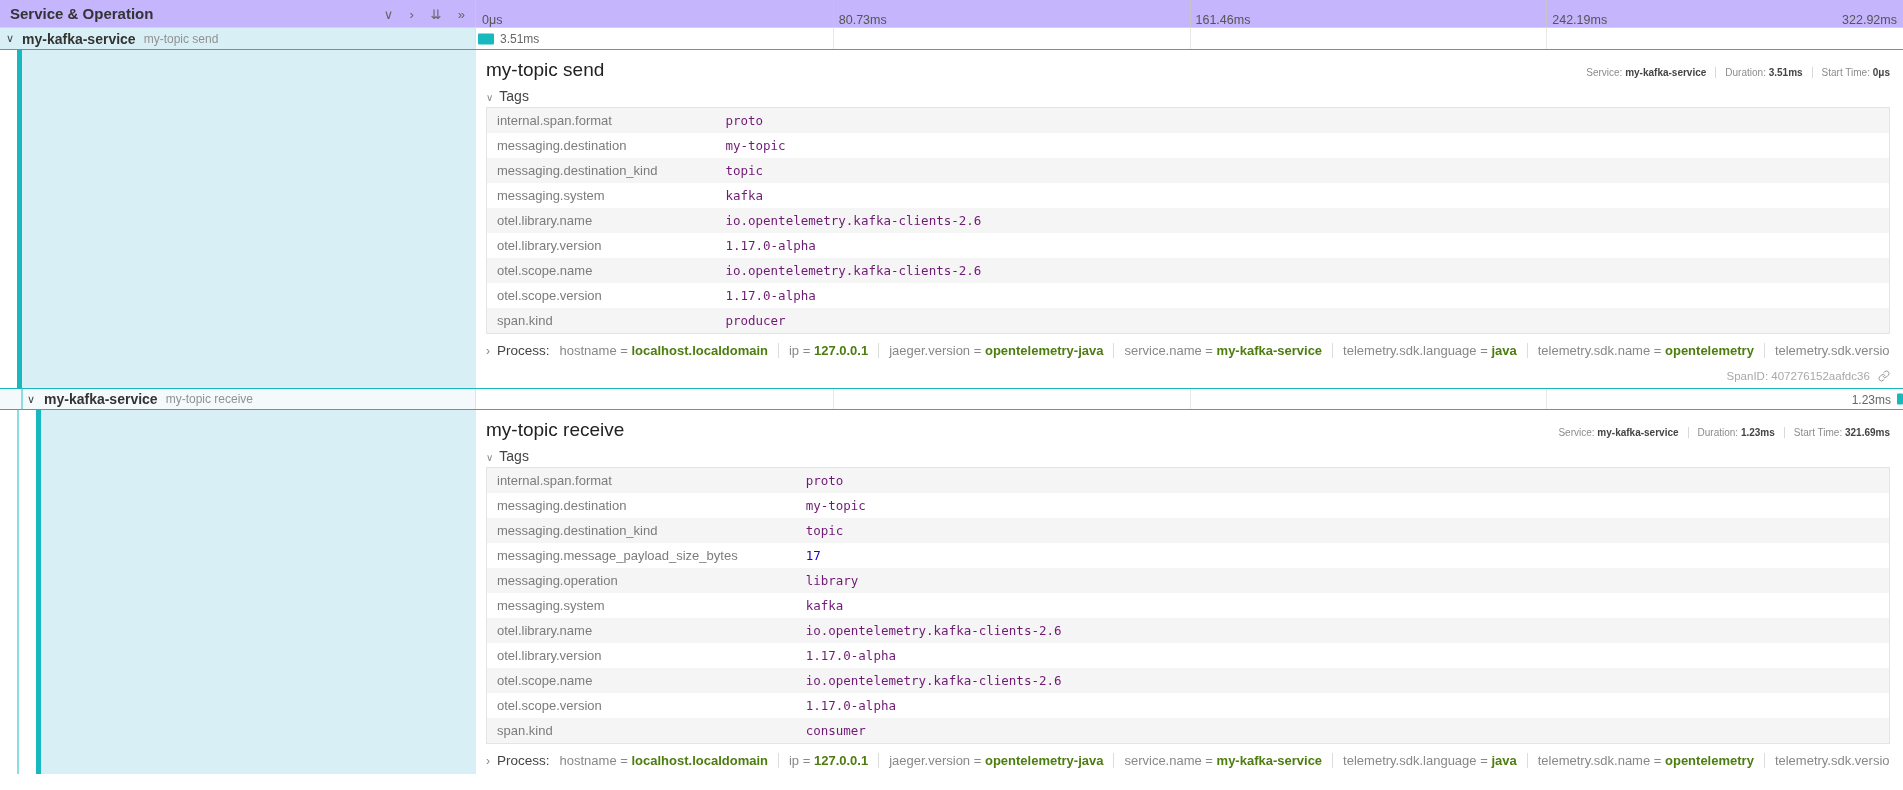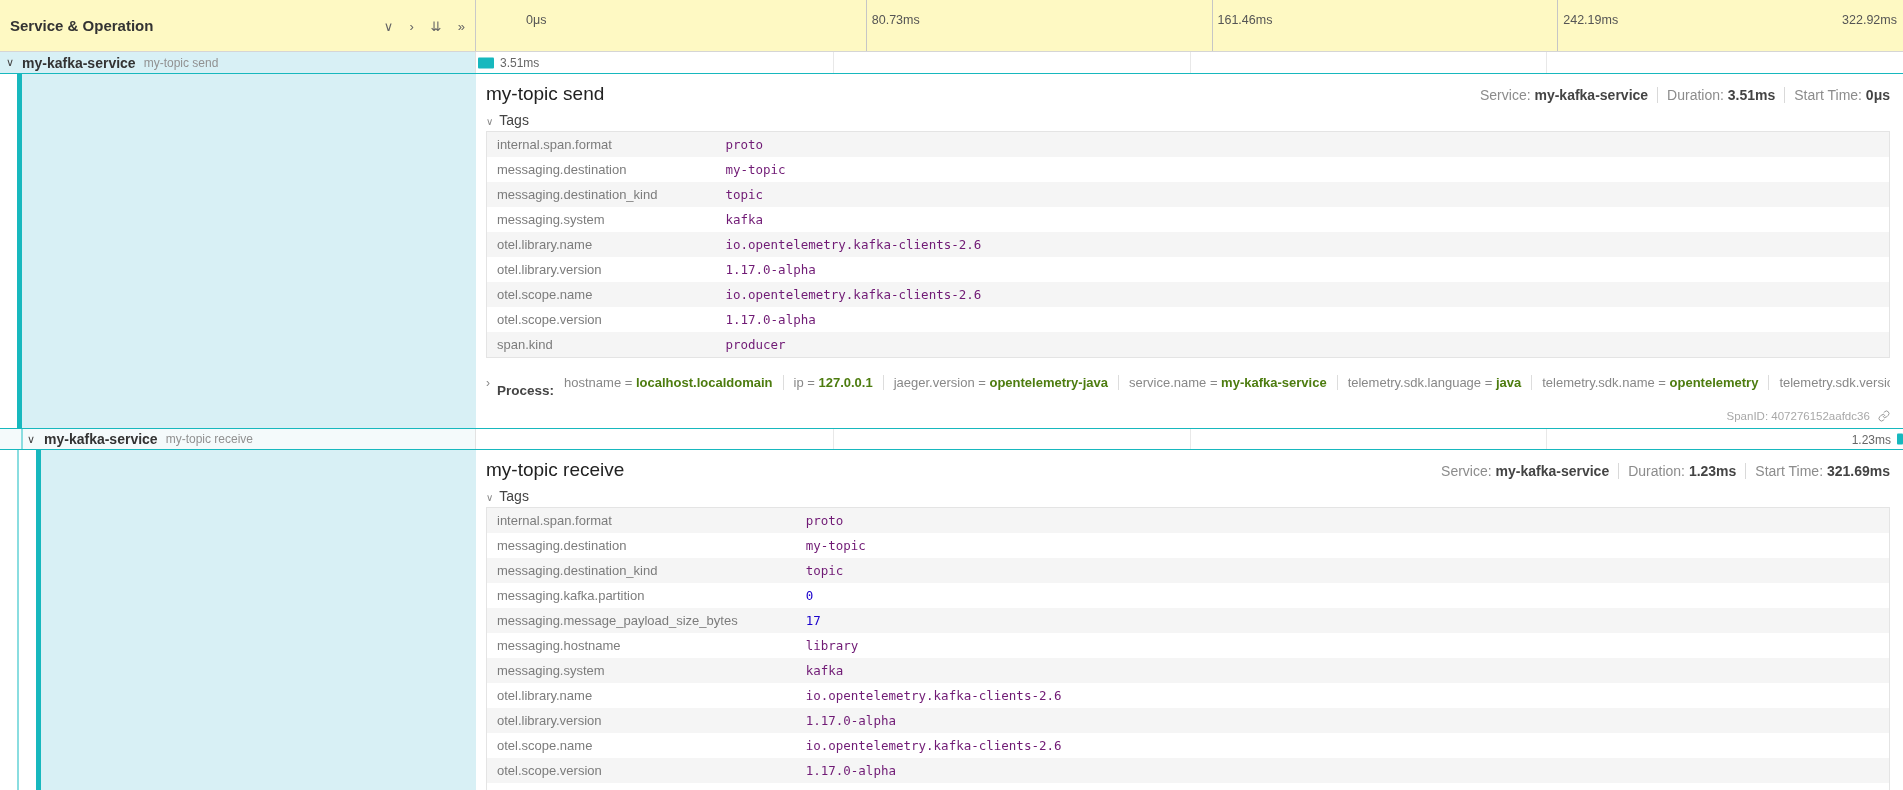--- a/index.html
+++ b/index.html
@@ -1,21 +1,21 @@
 <!DOCTYPE html>
 <html><head>
 <meta charset="utf-8">
 <style>
   * { box-sizing: border-box; margin: 0; padding: 0; }
   html, body { width: 1903px; height: 790px; overflow: hidden; background: #fff;
     font-family: "Liberation Sans", sans-serif; }
   .app { position: relative; width: 1903px; height: 790px; }
 
   
-  .hdr { display: flex; height: 52px; background: #fef9c3; border-bottom: 1px solid #d5d5d5; gap: 44px; }
+  .hdr { display: flex; height: 28px; background: #c4b5fd; border-bottom: 1px solid #d5d5d5; }
   .hdr-left { width: 476px; flex: none; display: flex; align-items: center;
     justify-content: space-between; padding: 0 10px; border-right: 1px solid #c9c9c9; }
   .hdr-title { font-size: 15px; font-weight: 600; color: #333; }
   .hdr-icons span { display: inline-block; color: #666; font-size: 13px; margin-left: 12px; cursor: pointer; }
   .ruler { flex: 1; position: relative; }
   .gl { position: absolute; top: 0; bottom: 0; width: 1px; }
   .ruler .gl { background: #c6c6c6; }
   .gl-25 { left: 25%; } .gl-50 { left: 50%; } .gl-75 { left: 75%; }
   .tick { position: absolute; top: 0; line-height: 40px; font-size: 12.5px; color: #555; padding: 0 6px; white-space: nowrap; }
   .t0 { left: 0; } .t1 { left: 25%; } .t2 { left: 50%; } .t3 { left: 75%; }
@@ -46,40 +46,40 @@
 
   
   .detail { display: flex; background: #fff; }
   .accent { width: 476px; flex: none; }
   .a1 { background: linear-gradient(to right, #fff 0px, #fff 17px, #17b8be 17px, #17b8be 22px, #d8f0f5 22px); }
   .a2 { background: linear-gradient(to right, #fff 0px, #fff 17px, #8adde0 17px, #8adde0 19px,
         #fff 19px, #fff 36px, #17b8be 36px, #17b8be 41px, #d8f0f5 41px); }
   .d-content { flex: 1; padding: 9px 13px 6px 10px; min-width: 0; }
   .d-head { display: flex; justify-content: space-between; align-items: baseline; margin-bottom: 7px; }
   .d-title { font-size: 19px; font-weight: 500; color: #222; }
-  .d-meta { font-size: 14px; color: #8c8c8c; white-space: nowrap; }
+  .d-meta { font-size: 10px; color: #8c8c8c; white-space: nowrap; }
   .d-meta b { color: #444; }
   .meta-item + .meta-item { border-left: 1px solid #d9d9d9; margin-left: 9px; padding-left: 9px; }
   .acc-hdr { font-size: 14px; color: #444; margin: 4px 0 3px; cursor: pointer; }
   .acc-hdr .chev2 { font-size: 10px; color: #888; margin-right: 6px; }
 
   .kv-table { display: table; width: 100%; border: 1px solid #e4e4e4; border-collapse: collapse; }
   .kv-row { display: table-row; padding-left: 29px; }
   div.kv-row:nth-of-type(odd) { background: #f5f5f5; }
   .kv-key { display: table-cell; width: 1%; white-space: nowrap; padding: 5px 60px 5px 10px;
     font-size: 13px; color: #7c7c7c; vertical-align: middle; }
   .kv-val { display: table-cell; padding: 5px 8px; font-family: "DejaVu Sans Mono", monospace;
     font-size: 12.5px; vertical-align: middle; }
   .kv-val.string { color: #701a75; }
   .kv-val.number { color: #1a01cc; }
 
   .proc-row { margin-top: 9px; font-size: 13px; color: #777; display: flex; align-items: center;
     cursor: pointer; white-space: nowrap; overflow: hidden; }
   .chev3 { color: #888; font-size: 12px; margin-right: 7px; }
-  .proc-title { font-weight: 700; color: #444; font-size: 13.5px; margin-right: 10px; margin-top: 16px; }
+  .proc-title { font-weight: 400; color: #444; font-size: 13.5px; margin-right: 10px; }
   .proc-item + .proc-item { border-left: 1px solid #ddd; margin-left: 10px; padding-left: 10px; }
   .pk { color: #888; }
   .pk::after { content: " = "; color: #888; }
   .pv { color: #4d7c0f; font-weight: 700; }
 
   .sid-row { text-align: right; font-size: 11.5px; color: #a8a8a8; margin-top: 12px; }
   .sid-row svg { vertical-align: -2px; margin-left: 5px; cursor: pointer; }
 </style>
 </head>
 <body>
@@ -236,32 +236,28 @@
           <div class="kv-row">
             <div class="kv-key">messaging.destination</div>
             <div class="kv-val string">my-topic</div>
           </div>
 
           <div class="kv-row">
             <div class="kv-key">messaging.destination_kind</div>
             <div class="kv-val string">topic</div>
           </div>
 
-          <div class="kv-row">
-            <div class="kv-key">messaging.kafka.partition</div>
-            <div class="kv-val number">0</div>
-          </div>
 
           <div class="kv-row">
             <div class="kv-key">messaging.message_payload_size_bytes</div>
             <div class="kv-val number">17</div>
           </div>
 
           <div class="kv-row">
-            <div class="kv-key">messaging.hostname</div>
+            <div class="kv-key">messaging.operation</div>
             <div class="kv-val string">library</div>
           </div>
 
           <div class="kv-row">
             <div class="kv-key">messaging.system</div>
             <div class="kv-val string">kafka</div>
           </div>
 
           <div class="kv-row">
             <div class="kv-key">otel.library.name</div>

